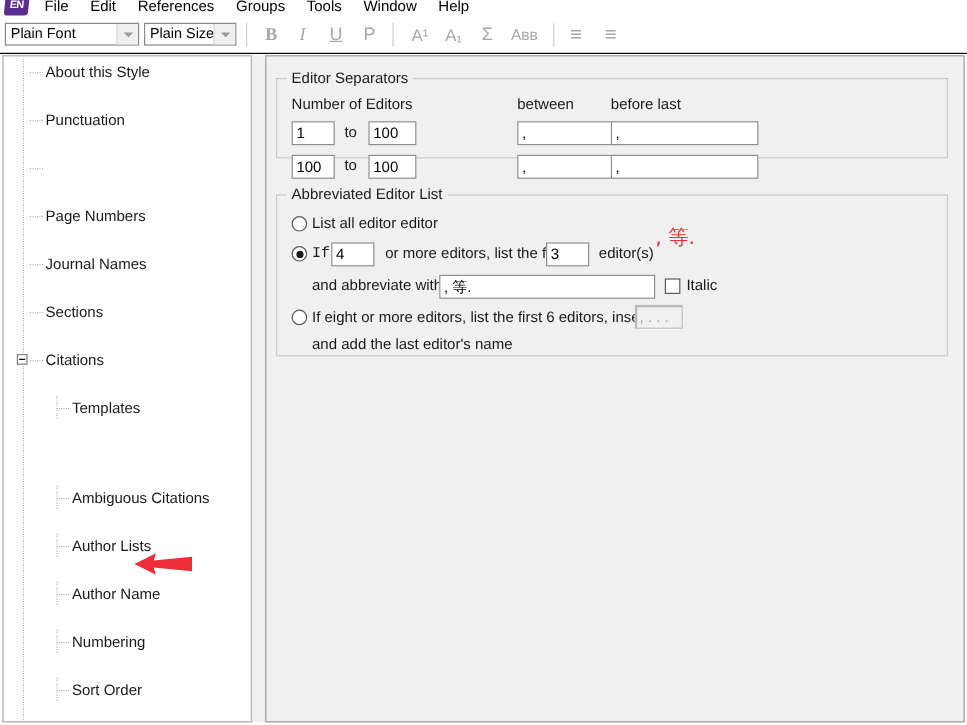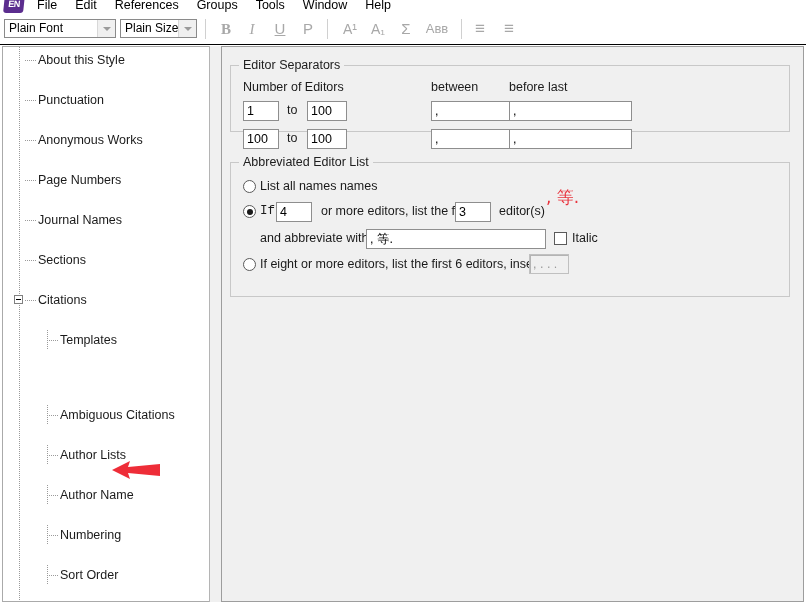--- a/index.html
+++ b/index.html
@@ -334,21 +334,20 @@
       <div class="tnode lvl1" style="top: 0px;">
         <div class="hline" style="top: 10px; left: 22px; width: 11px;"></div>
         <div class="label">About this Style</div>
       </div>
       <div class="tnode lvl1" style="top: 20px;">
         <div class="hline" style="top: 10px; left: 22px; width: 11px;"></div>
         <div class="label">Punctuation</div>
       </div>
       <div class="tnode lvl1" style="top: 40px;">
         <div class="hline" style="top: 10px; left: 22px; width: 11px;"></div>
-        <div class="label">Anonymous Works</div>
       </div>
       <div class="tnode lvl1" style="top: 60px;">
         <div class="hline" style="top: 10px; left: 22px; width: 11px;"></div>
         <div class="label">Page Numbers</div>
       </div>
       <div class="tnode lvl1" style="top: 80px;">
         <div class="hline" style="top: 10px; left: 22px; width: 11px;"></div>
         <div class="label">Journal Names</div>
       </div>
       <div class="tnode lvl1" style="top: 100px;">
@@ -421,37 +420,38 @@
     <div class="lbl" style="left:56px; top:65px;">to</div>
     <div class="txt" style="left:76px; top:63px; width:40px;">100</div>
     <div class="txt" style="left:200px; top:63px; width:83px;">, </div>
     <div class="txt" style="left:278px; top:63px; width:123px;">, </div>
   </div>
 
   <div class="groupbox" id="gb-abbrev">
     <div class="gb-title">Abbreviated Editor List</div>
 
     <div class="radio" style="left:12px; top:17px;"></div>
-    <div class="lbl" style="left:29px; top:16px;">List all names names</div>
+    <div class="lbl" style="left:29px; top:16px;">List all editor editor</div>
 
     <div class="radio on" style="left:12px; top:42px;"></div>
     <div class="lbl" style="left:29px; top:41px;font-family:Liberation Mono, monospace;">If</div>
     <div class="txt" style="left:45px; top:39px; width:36px;">4</div>
     <div class="lbl" style="left:90px; top:41px;">or more editors, list the first</div>
     <div class="txt" style="left:224px; top:39px; width:36px;">3</div>
     <div class="lbl" style="left:268px; top:41px;">editor(s)</div>
 
     <div class="lbl" style="left:29px; top:68px;">and abbreviate with:</div>
     <div class="txt" style="left:135px; top:66px; width:180px;">, 等.</div>
     <div class="checkbox" style="left:323px; top:69px;"></div>
     <div class="lbl" style="left:341px; top:68px;">Italic</div>
 
     <div class="radio" style="left:12px; top:95px;"></div>
     <div class="lbl" style="left:29px; top:94px;">If eight or more editors, list the first 6 editors, insert:</div>
     <div class="txt disabled" style="left:298px; top:91px; width:40px;">, . . .</div>
+    <div class="lbl" style="left:29px; top:117px;">and add the last editor's name</div>
   </div>
 </div>
 
 <div id="red-note">, 等.</div>
 
 <svg id="red-arrow" viewBox="0 0 48 22">
   <path d="M0 11 L18 2 L16 8 L48 5 L48 17 L16 14 L18 20 Z" fill="#ee2d38"></path>
 </svg>
 
 </body></html>

